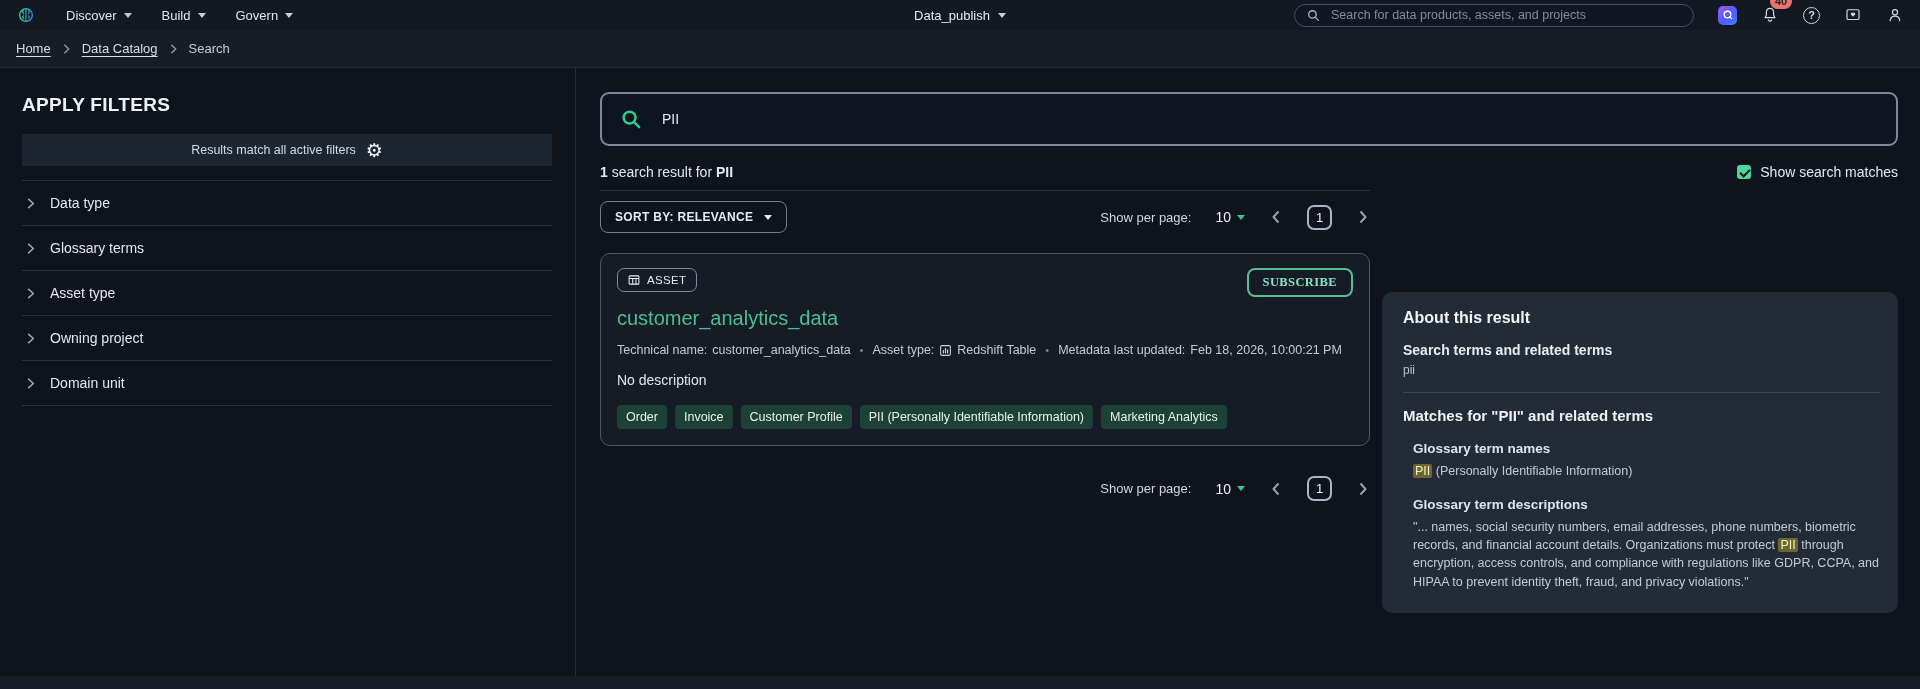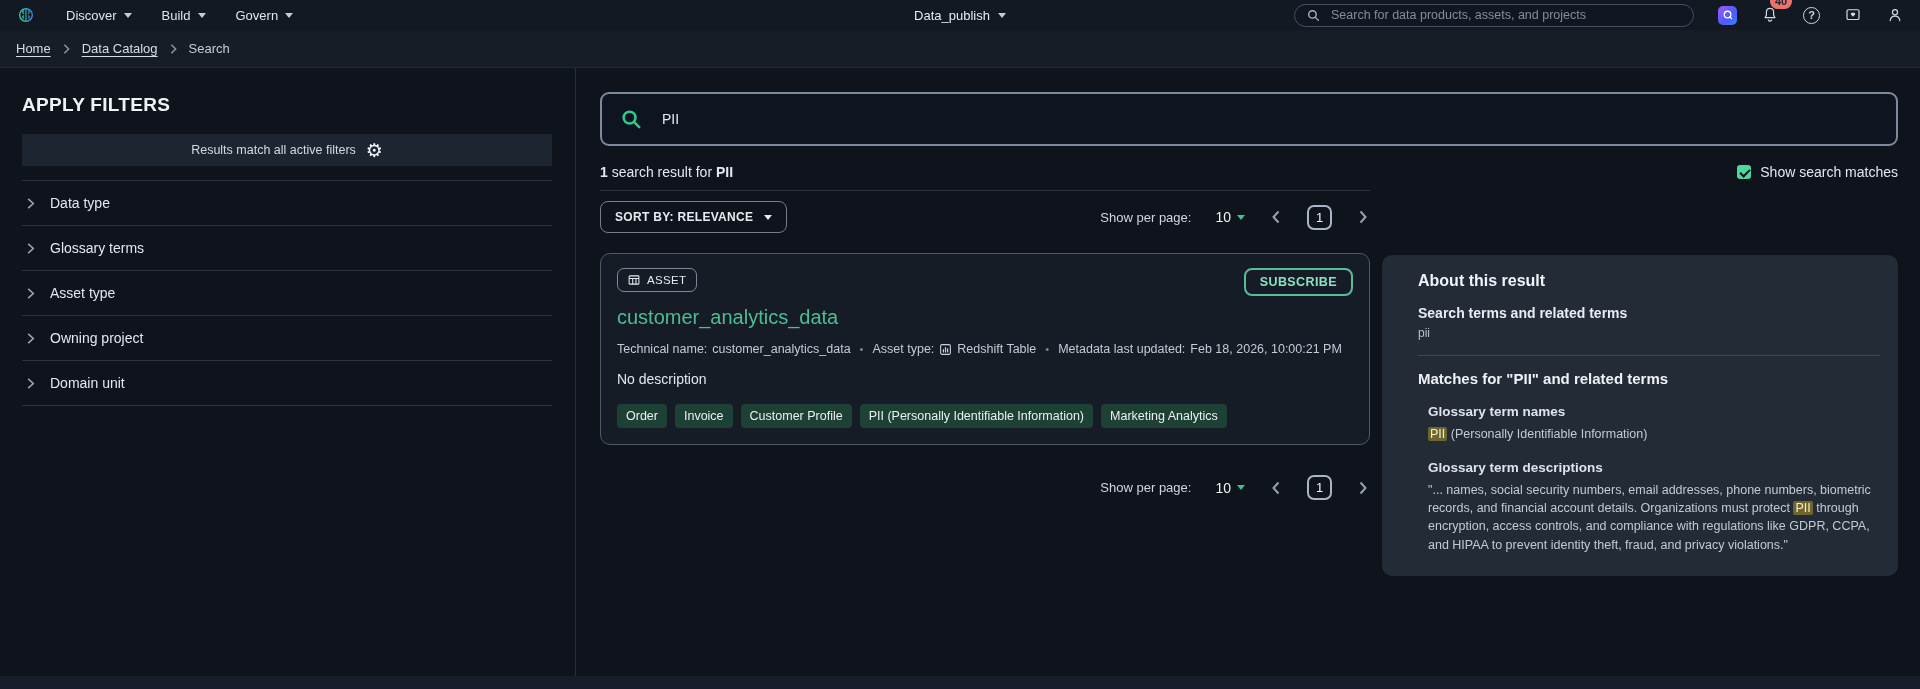--- a/index.html
+++ b/index.html
@@ -64,31 +64,31 @@
   .sort-caret { width:0;height:0;border-left:4.5px solid transparent;border-right:4.5px solid transparent;border-top:5.5px solid #e6ebf1; }
   .pager { margin-left:auto; display:flex; align-items:center; gap:24px; color:#cfd6df; font-size:13px; }
   .pp-value { display:flex; align-items:center; gap:6px; color:#eef2f7; font-size:14px; cursor:pointer; }
   .pp-caret { width:0;height:0;border-left:4.5px solid transparent;border-right:4.5px solid transparent;border-top:5.5px solid #3ec28f; }
   .pg-chev { cursor:pointer; display:flex; align-items:center; }
   .page-box { min-width:25px; height:25px; border:2px solid #aab5c5; border-radius:7px; display:flex; align-items:center; justify-content:center; color:#eef2f7; font-size:13px; padding:0 4px; cursor:pointer; }
 
   .card { margin-top:20px; background:#151c26; border:1px solid #4e5866; border-radius:10px; padding:14px 16px 16px 16px; }
   .card-head { display:flex; align-items:flex-start; justify-content:space-between; }
   .asset-badge { display:flex; align-items:center; gap:7px; border:1px solid #7d8998; border-radius:7px; padding:5px 10px; font-size:11.5px; letter-spacing:.3px; color:#e6ebf1; }
-  .subscribe { border:2px solid #57bd96; border-radius:8px; padding:5px 14px; background:transparent; color:#8ae0c2; font-size:12.5px; font-weight:700; letter-spacing:.4px; cursor:pointer; font-family:Liberation Sans, sans-serif; }
+  .subscribe { border:2px solid #57bd96; border-radius:8px; padding:5px 14px; background:transparent; color:#8ae0c2; font-size:12.5px; font-weight:700; letter-spacing:.4px; cursor:pointer; font-family:Liberation Serif, serif; }
   .card-title { margin-top:10px; color:#4dbd92; font-size:20px; font-weight:500; cursor:pointer; display:inline-block; }
   .meta { display:flex; align-items:center; gap:9px; margin-top:13px; color:#c3cbd6; font-size:12.5px; }
   .meta-item { display:flex; align-items:center; gap:5px; }
   .dot::before { content:"•"; color:#7c8694; font-size:11px; }
   .desc { margin-top:15px; color:#e2e8f0; font-size:14px; }
   .tags { display:flex; gap:8px; margin-top:17px; }
   .tag { background:#1e4136; border-radius:4px; padding:5px 9px; font-size:12.5px; color:#e9f1ec; white-space:nowrap; }
   .bottom-pager-row { display:flex; margin-top:30px; }
 
-  .about { width:516px; background:#232b37; border-radius:10px; margin-top:65px; padding:17px 18px 22px 36px; height:fit-content; }
+  .about { width:516px; background:#232b37; border-radius:10px; margin-top:102px; padding:17px 18px 22px 21px; height:fit-content; }
   .about-title { font-size:16px; font-weight:600; color:#f1f4f8; }
   .sec-h { margin-top:15px; font-size:14px; font-weight:700; color:#e8edf3; }
   .sec-v { margin-top:5px; font-size:12px; color:#b6c0cc; }
   .about-div { border-top:1px solid #3e4756; margin:15px 0 14px 0; }
   .matches-h { font-size:15px; font-weight:600; color:#eef2f7; }
   .matches-h .term { font-weight:800; }
   .sub { margin-left:10px; }
   .sub-h { margin-top:17px; font-size:13.5px; font-weight:600; color:#dde4ec; }
   .sub-line { margin-top:6px; font-size:12.5px; color:#c2cad6; line-height:1.45; }
   .hl { background:#6d672f; color:#f4eec2; padding:0 2px; border-radius:2px; }

